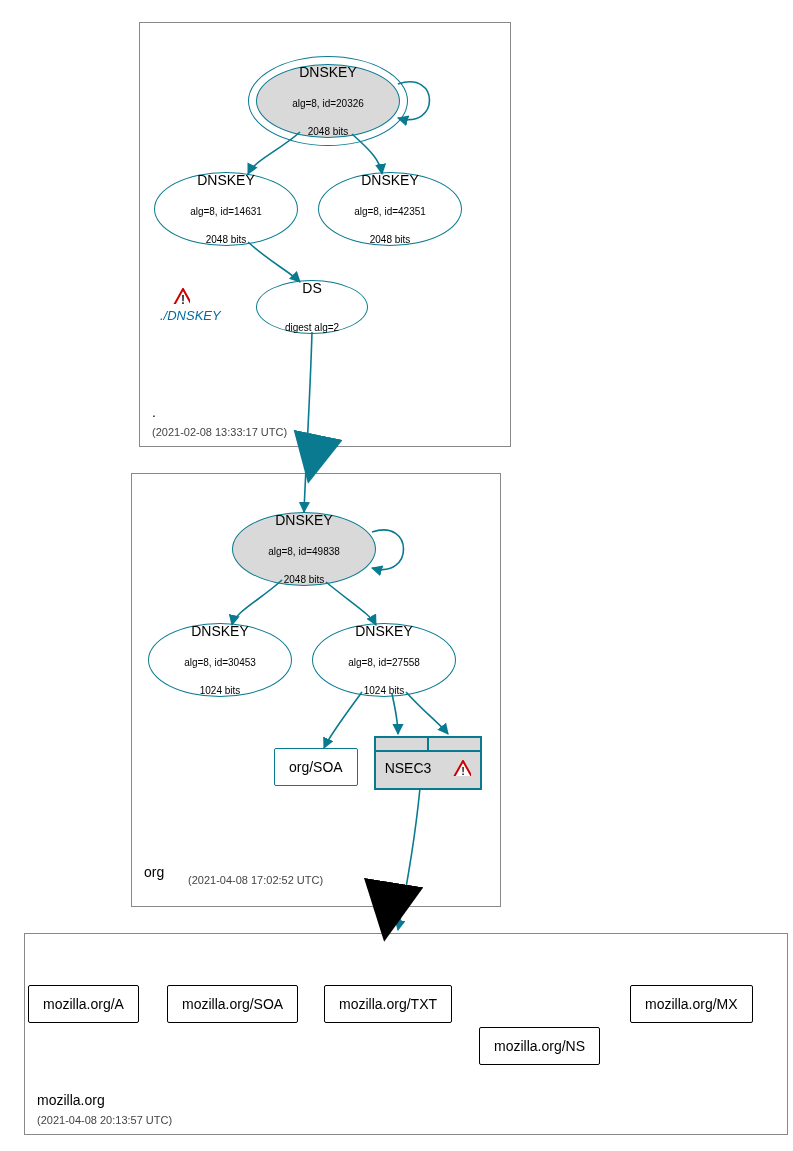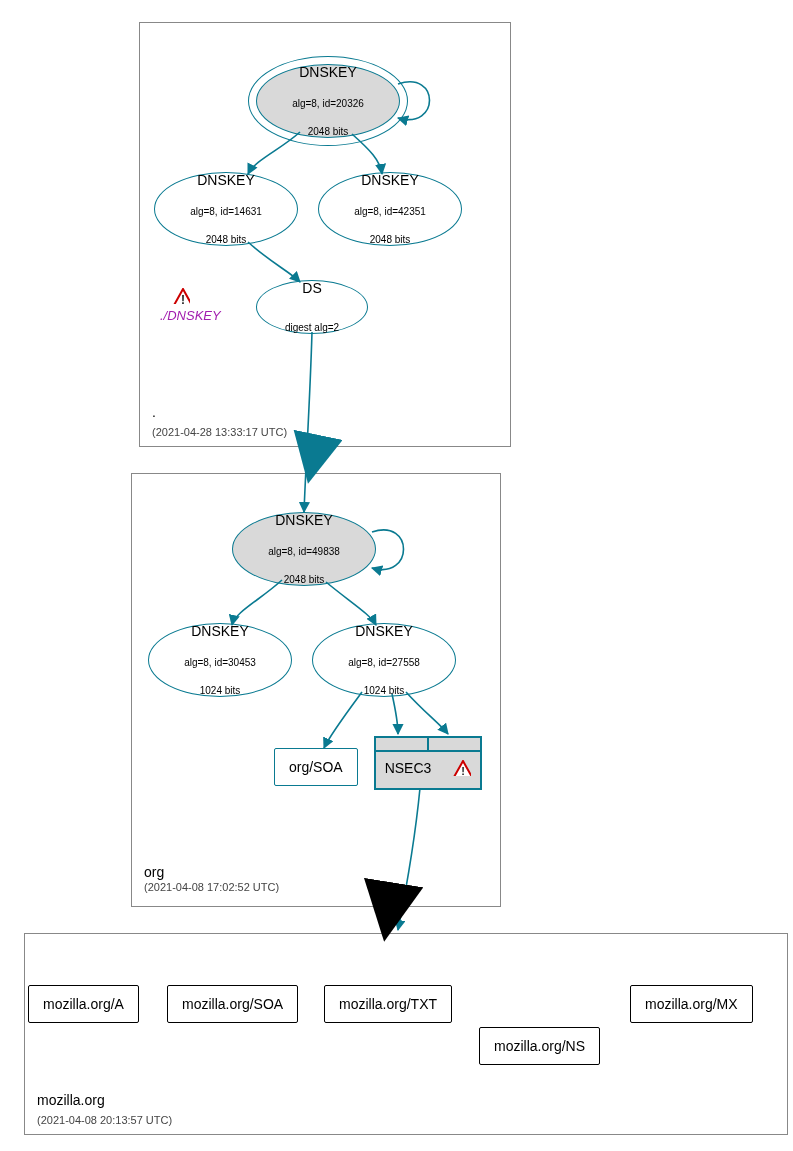--- a/index.html
+++ b/index.html
@@ -81,35 +81,35 @@
   }
   .warn-icon {
     width: 18px;
     height: 16px;
     display: inline-block;
   }
   svg { position: absolute; top: 0; left: 0; pointer-events: none; }
   .ghost-label {
     position: absolute;
     font-style: italic;
-    color: #a21caf;
+    color: #0369a1;
     font-size: 13px;
   }
 </style>
 </head>
 <body>
 
 <div class="zone-box" style="left:139px; top:22px; width:370px; height:423px;">
   <div class="zone-label" style="bottom:26px;">.</div>
-  <div class="zone-label" style="bottom:8px; font-size:11px; color:#444;">(2021-04-28 13:33:17 UTC)</div>
+  <div class="zone-label" style="bottom:8px; font-size:11px; color:#444;">(2021-02-08 13:33:17 UTC)</div>
 </div>
 
 <div class="zone-box" style="left:131px; top:473px; width:368px; height:432px;">
   <div class="zone-label" style="bottom:26px;">org</div>
-  <div class="zone-label" style="bottom:13px; font-size:11px; color:#444;">(2021-04-08 17:02:52 UTC)</div>
+  <div class="zone-label" style="bottom:20px; font-size:11px; color:#444;margin-left:44px;">(2021-04-08 17:02:52 UTC)</div>
 </div>
 
 <div class="zone-box" style="left:24px; top:933px; width:762px; height:200px;">
   <div class="zone-label" style="bottom:26px;">mozilla.org</div>
   <div class="zone-label" style="bottom:8px; font-size:11px; color:#444;">(2021-04-08 20:13:57 UTC)</div>
 </div>
 
 <div class="double-ring" style="left:248px; top:56px; width:158px; height:88px;"></div>
 <div class="ellipse stroke-teal fill-grey" style="left:256px; top:64px; width:142px; height:72px;">
   <span class="title">DNSKEY</span>

